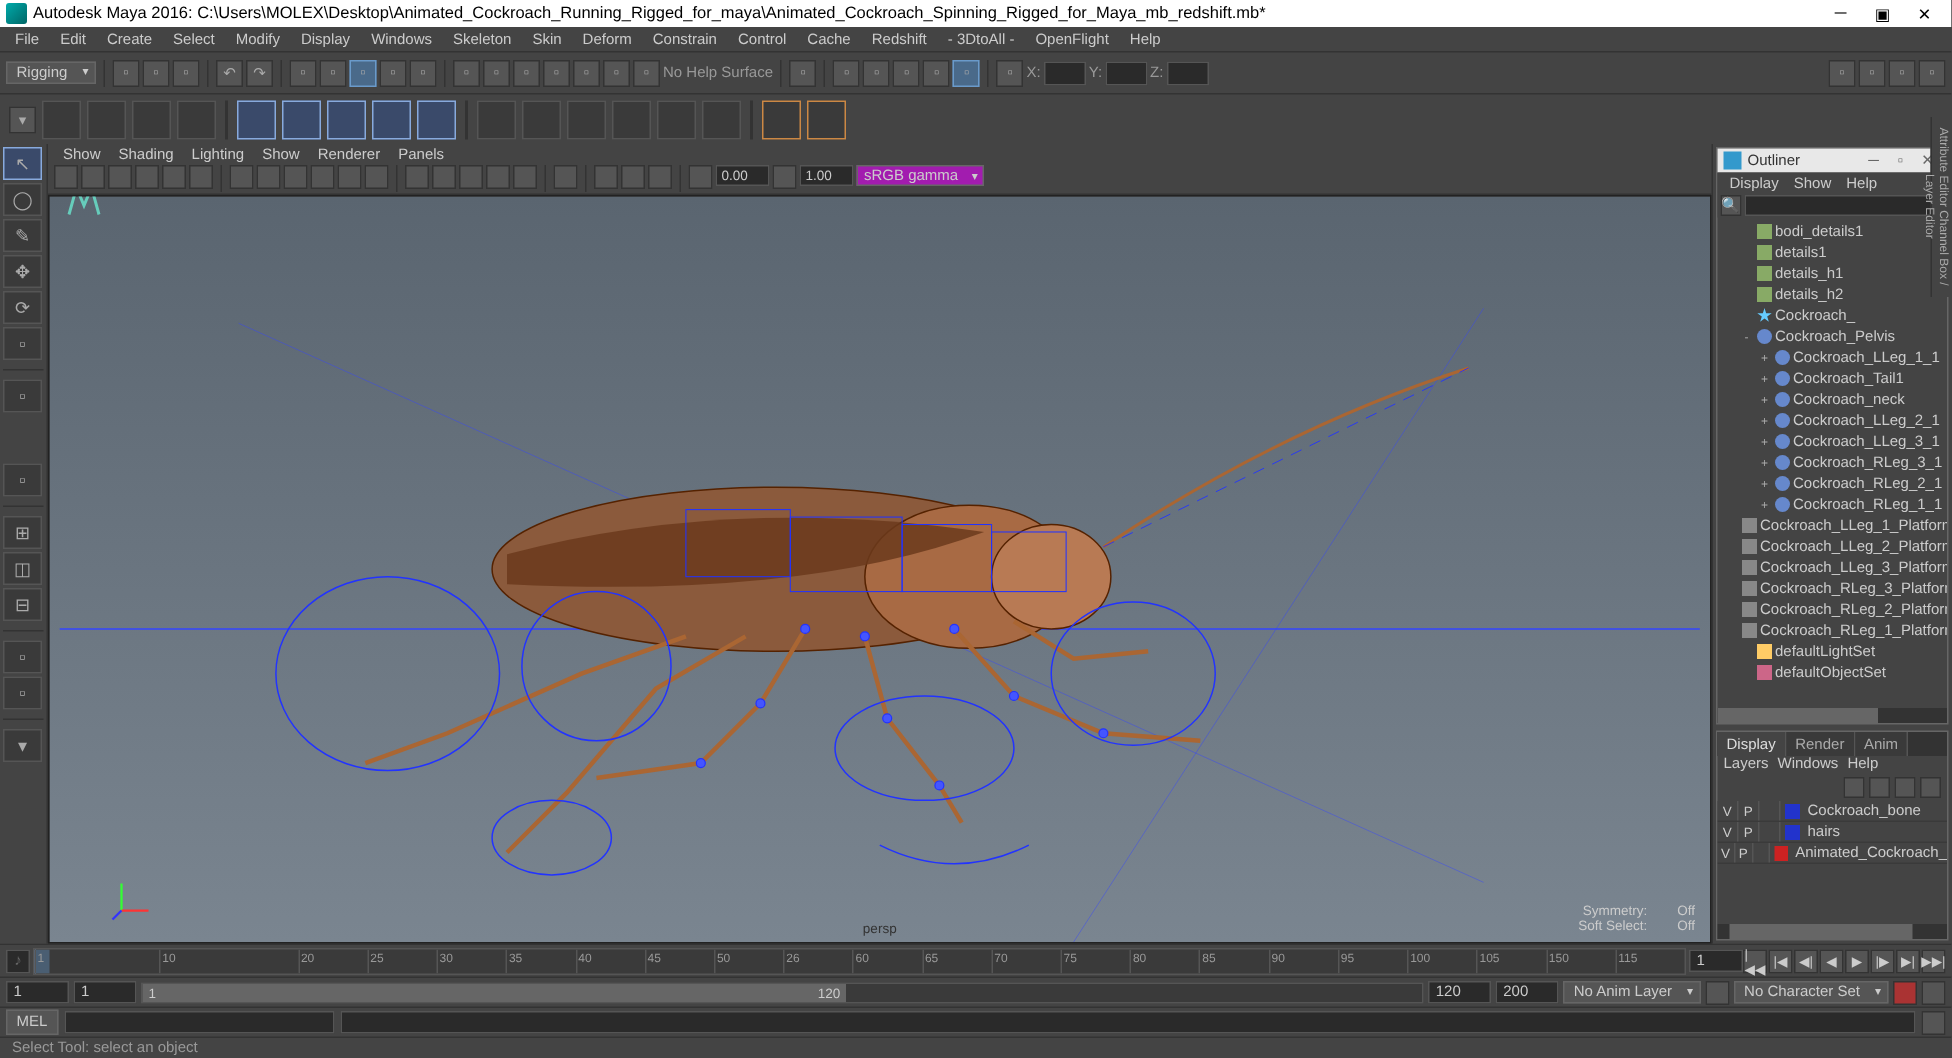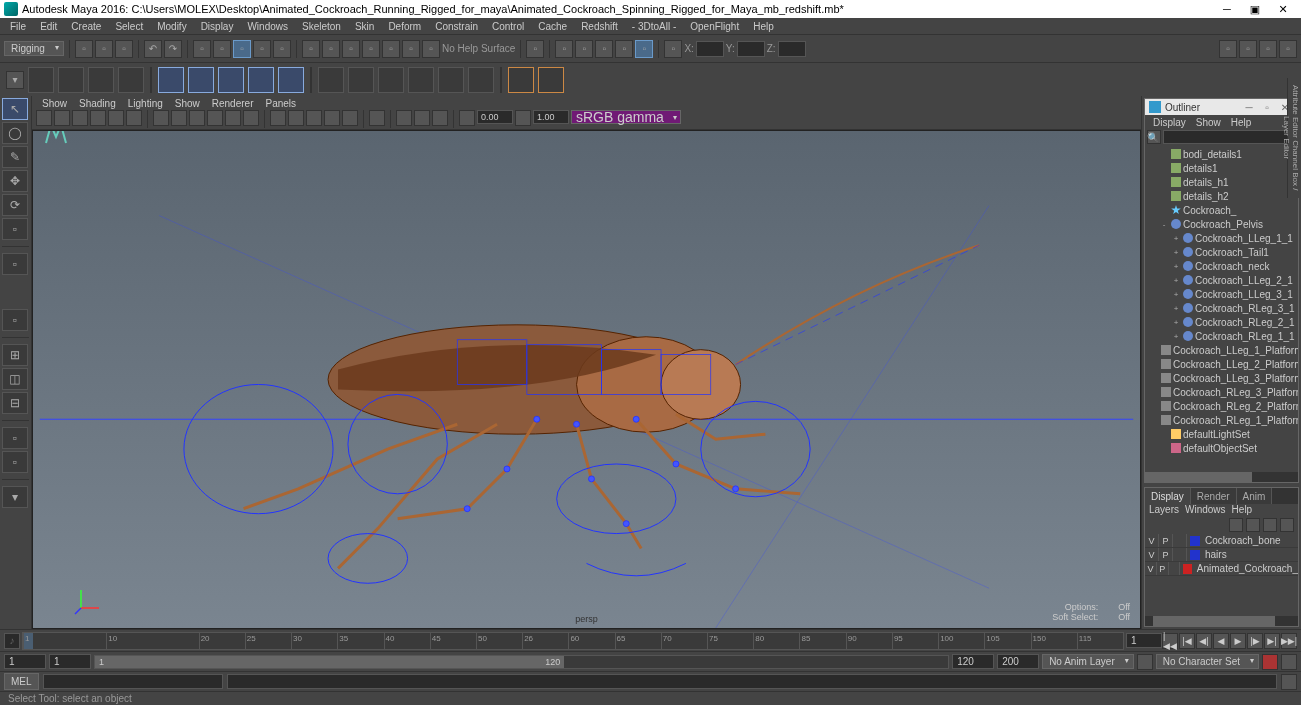--- a/index.html
+++ b/index.html
@@ -35,21 +35,21 @@
 .toolbtn.sel { background: #3a4a6a; border-color: #88aadd; }
 .toolsep { height: 1px; background: #333; margin: 4px 0; }
 .toolspacer { height: 30px; }
 
 .viewport { flex: 1; display: flex; flex-direction: column; }
 .viewmenu { background: #444444; height: 14px; display: flex; align-items: center; padding: 0 6px; gap: 4px; font-size: 10px; }
 .vmitem { padding: 0 4px; cursor: pointer; color: #ccc; }
 .viewtoolbar { background: #444444; height: 20px; display: flex; align-items: flex-start; padding: 0 4px; gap: 2px; border-bottom: 1px solid #333; }
 .vtbtn { width: 16px; height: 16px; background: #555; border: 1px solid #333; cursor: pointer; }
 .vtinput { background: #2a2a2a; border: 1px solid #555; color: #ccc; font-size: 9px; padding: 0 3px; width: 36px; height: 14px; }
-.vtcombo { background: #701a75; border: 1px solid #666; padding: 0 16px 0 4px; font-size: 14px; color: #ccc; height: 14px; display:flex; align-items:center; position:relative; min-width:80px;}
+.vtcombo { background: #a21caf; border: 1px solid #666; padding: 0 16px 0 4px; font-size: 10px; color: #ccc; height: 14px; display:flex; align-items:center; position:relative; min-width:80px;}
 .vtcombo::after { content: "▾"; position: absolute; right: 3px; font-size: 8px; }
 
 .viewport3d { flex: 1; background: linear-gradient(to bottom, #5a6570, #7a8590); position: relative; border: 1px solid #222; overflow: hidden; }
 .viewport3d svg { width: 100%; height: 100%; }
 .vpinfo { position: absolute; right: 10px; bottom: 6px; font-size: 9px; color: #ccc; text-align: right; }
 .vpinfo div { display:flex; gap:20px; justify-content:flex-end;}
 .vpcam { position: absolute; bottom: 4px; left: 50%; transform: translateX(-50%); font-size: 9px; color: #333; }
 .axisgizmo { position: absolute; left: 40px; bottom: 10px; }
 
 .rightpanel { width: 160px; background: #444444; display: flex; flex-direction: column; border-left: 1px solid #333; }
@@ -340,21 +340,21 @@
       <div class="axisgizmo">
         <svg width="30" height="30">
             <line x1="8" y1="22" x2="8" y2="4" stroke="#3f3" stroke-width="1.5"></line>
             <line x1="8" y1="22" x2="26" y2="22" stroke="#f33" stroke-width="1.5"></line>
             <line x1="8" y1="22" x2="2" y2="28" stroke="#33f" stroke-width="1.5"></line>
           </svg>
       </div>
       <div class="vpcam">persp</div>
       <div class="vpinfo">
         <div>
-            <span>Options:</span>
+            <span>Symmetry:</span>
             <span>Off</span>
           </div>
         <div>
             <span>Soft Select:</span>
             <span>Off</span>
           </div>
       </div>
       <svg style="position:absolute; left:10px; bottom:10px;" width="26" height="26">
           <path d="M 3 22 L 8 4 L 13 16 L 18 4 L 23 22" fill="none" stroke="#66ccbb" stroke-width="2"></path>
         </svg>

